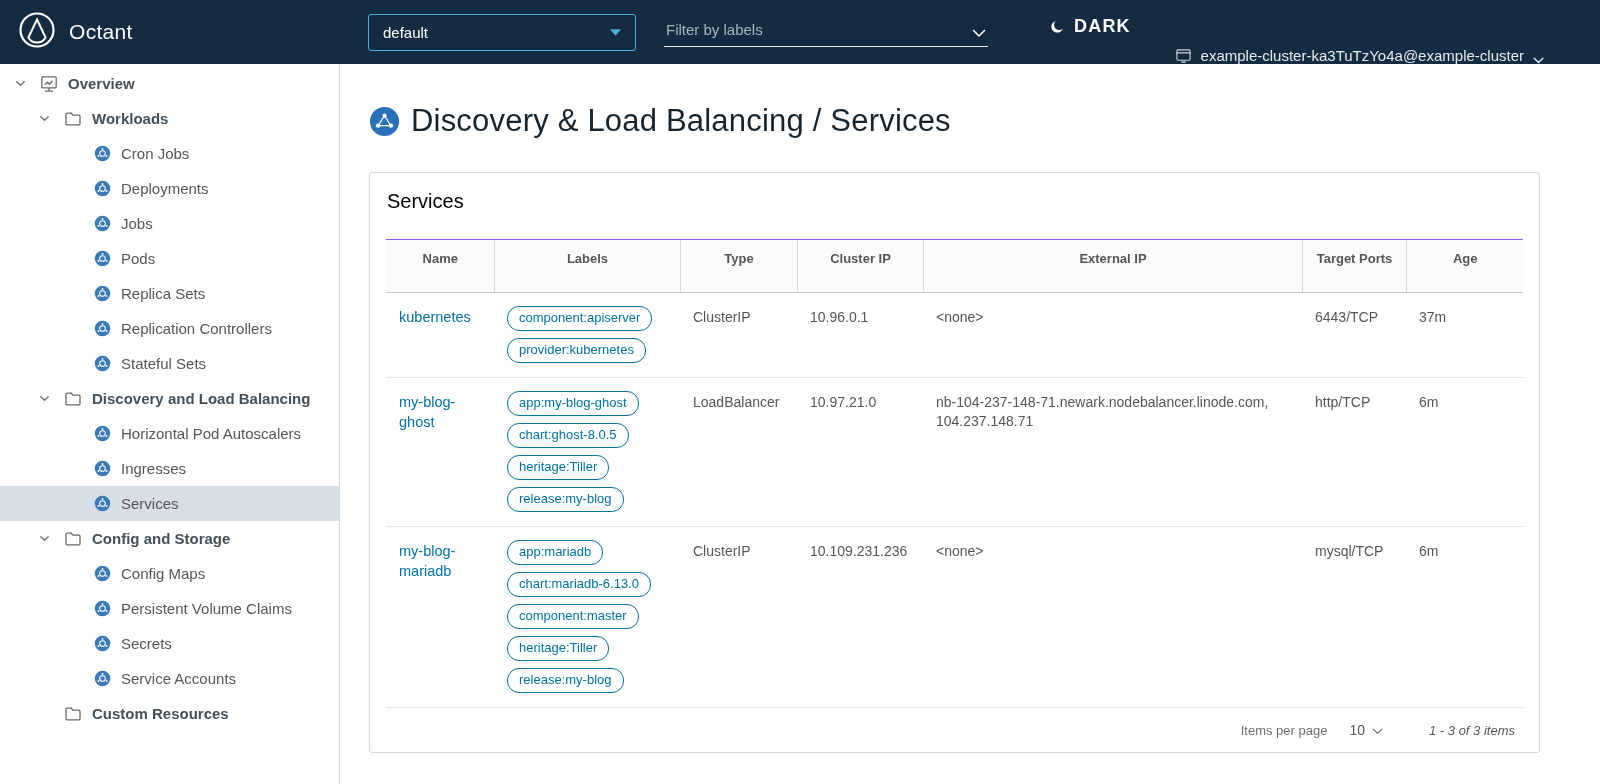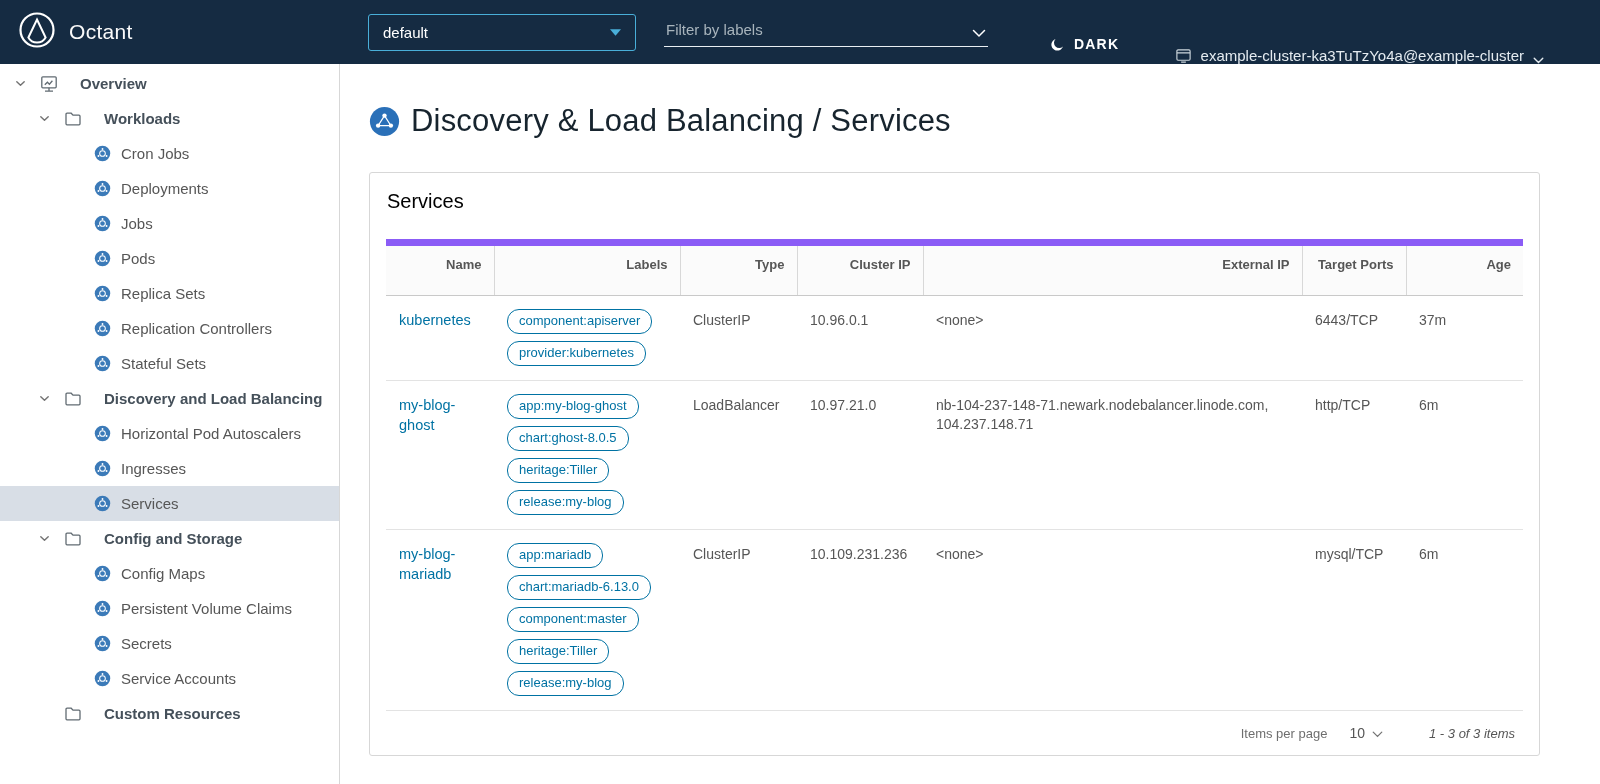--- a/index.html
+++ b/index.html
@@ -14,54 +14,54 @@
   .ns-select { position: absolute; left: 368px; top: 14px; width: 268px; height: 37px;
     border: 1px solid #49afd9; border-radius: 3px; display: flex; align-items: center;
     padding: 0 14px; color: #fff; font-size: 15px; }
   .ns-caret { margin-left: auto; display: flex; }
   .label-filter { position: absolute; left: 664px; top: 17px; width: 324px; }
   .filter-input { width: 100%; background: transparent; border: none; border-bottom: 1px solid #e9eef2;
     color: #fff; font-size: 15px; padding: 4px 26px 8px 2px; outline: none; font-family: inherit; }
   .filter-input::placeholder { color: #a8b4bc; opacity: 1; }
   .filter-caret { position: absolute; right: 2px; top: 7px; }
   .theme-toggle { position: absolute; left: 1050px; top: 0; height: 52px; display: flex;
-    align-items: flex-end; gap: 9px; color: #fff; font-size: 14px; font-weight: 700; letter-spacing: 1.2px; }
+    align-items: center; gap: 9px; color: #fff; font-size: 18px; font-weight: 700; letter-spacing: 1.2px; }
   .context { position: absolute; right: 56px; top: 0; height: 64px; display: flex; align-items: flex-end;
     gap: 9px; color: #e4ebf0; font-size: 15px; }
   .ctx-caret, .ctx-icon, .moon { display: flex; }
 
   
   .body-row { display: flex; height: 720px; }
   .sidebar { width: 340px; min-width: 340px; background: #fff; border-right: 1px solid #d7d7d7;
     padding-top: 2px; overflow: hidden; }
   .main { flex: 1; overflow: hidden; padding-left: 29px; }
 
   
   .nav-item { display: flex; align-items: center; height: 35px; font-size: 15px; color: #565656; cursor: pointer; }
-  .nav-item.group .nav-label { font-weight: 700; color: #45505a; margin-left: 12px; }
+  .nav-item.group .nav-label { font-weight: 700; color: #45505a; }
   .nav-item.selected { background: #d8dee6; }
   .nav-item .chev { width: 20px; display: flex; justify-content: center; align-items: center; }
   .nav-item .nav-icon { display: flex; align-items: center; margin: 0 10px; }
   .nav-item.depth0 { padding-left: 10px; }
   .nav-item.depth1 { padding-left: 34px; }
   .nav-item.depth2 { padding-left: 64px; }
   .nav-label { white-space: nowrap; }
 
   
   .page-title-row { display: flex; align-items: center; gap: 11px; margin-top: 39px; }
   .title-icon { display: flex; }
   .page-title { font-size: 31px; font-weight: 400; color: #17242e; letter-spacing: .2px; }
 
   
   .card { width: 1171px; margin-top: 33px; border: 1px solid #d7d7d7; border-radius: 3px;
     background: #fff; padding: 17px 16px 0 16px; }
   .card-title { font-size: 20px; font-weight: 400; color: #000; margin: 0 0 26px 1px; }
   .services-table { width: 100%; border-collapse: collapse; table-layout: fixed; }
-  .services-table thead th { background: #fbfbfb; text-align: right; font-size: 13px; font-weight: 700;
-    color: #565656; padding: 11px 12px 8px 13px; border-top: 7px solid #8b5cf6;
+  .services-table thead th { background: #fbfbfb; text-align: center; font-size: 13px; font-weight: 700;
+    color: #565656; padding: 11px 12px 8px 13px; border-top: 1px solid #8b5cf6;
     border-bottom: 1px solid #c9c9c9; height: 53px; vertical-align: top; }
   .services-table thead th + th { border-left: 1px solid #d8d8d8; }
   .services-table td { padding: 15px 12px 14px 13px; font-size: 14px; color: #565656;
     border-bottom: 1px solid #e3e3e3; vertical-align: top; line-height: 1.35; }
   a.link { color: #0072a3; text-decoration: none; font-size: 14.5px; }
   .pills { display: flex; flex-direction: column; align-items: flex-start; gap: 7px; margin-top: -2px; }
   .pill { border: 1px solid #0072a3; color: #0072a3; border-radius: 12px; padding: 3px 11px 4px;
     font-size: 13px; line-height: 16px; white-space: nowrap; }
 
   

